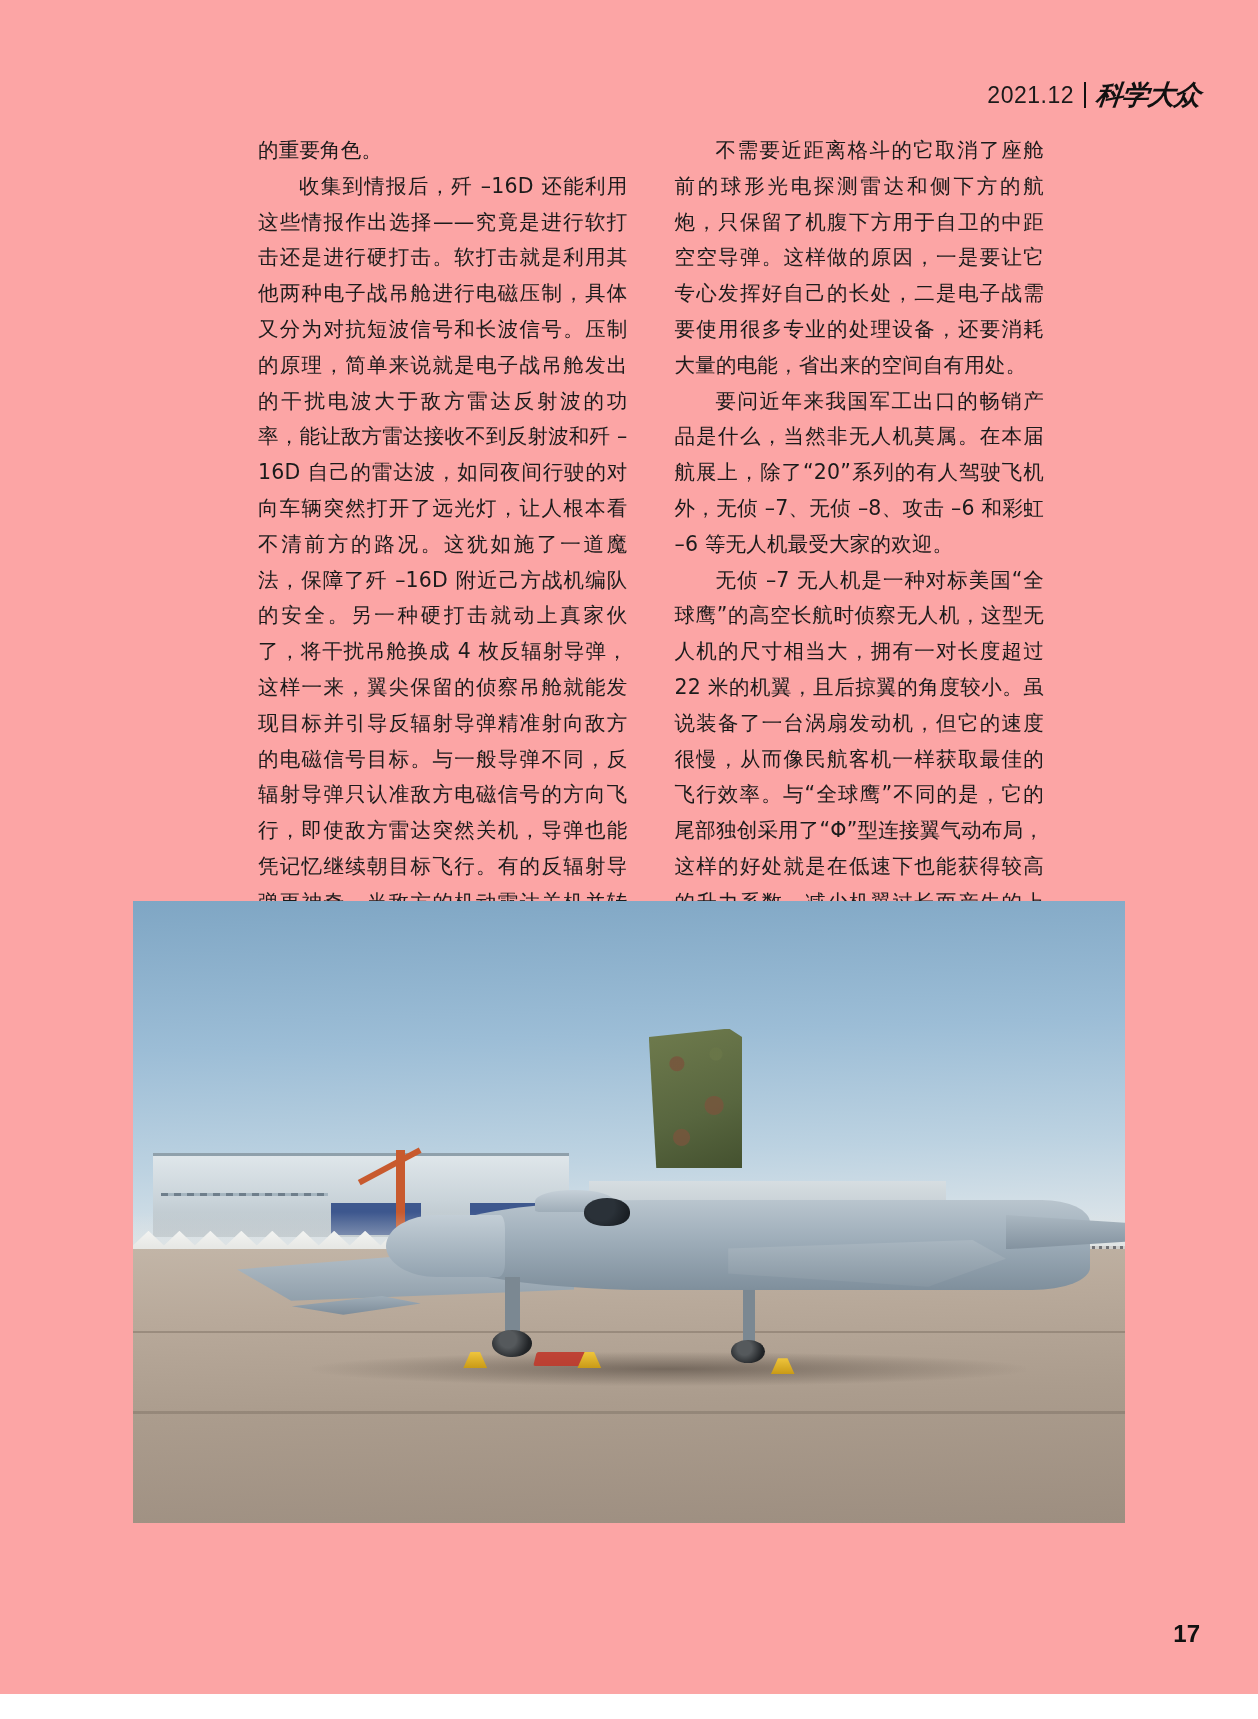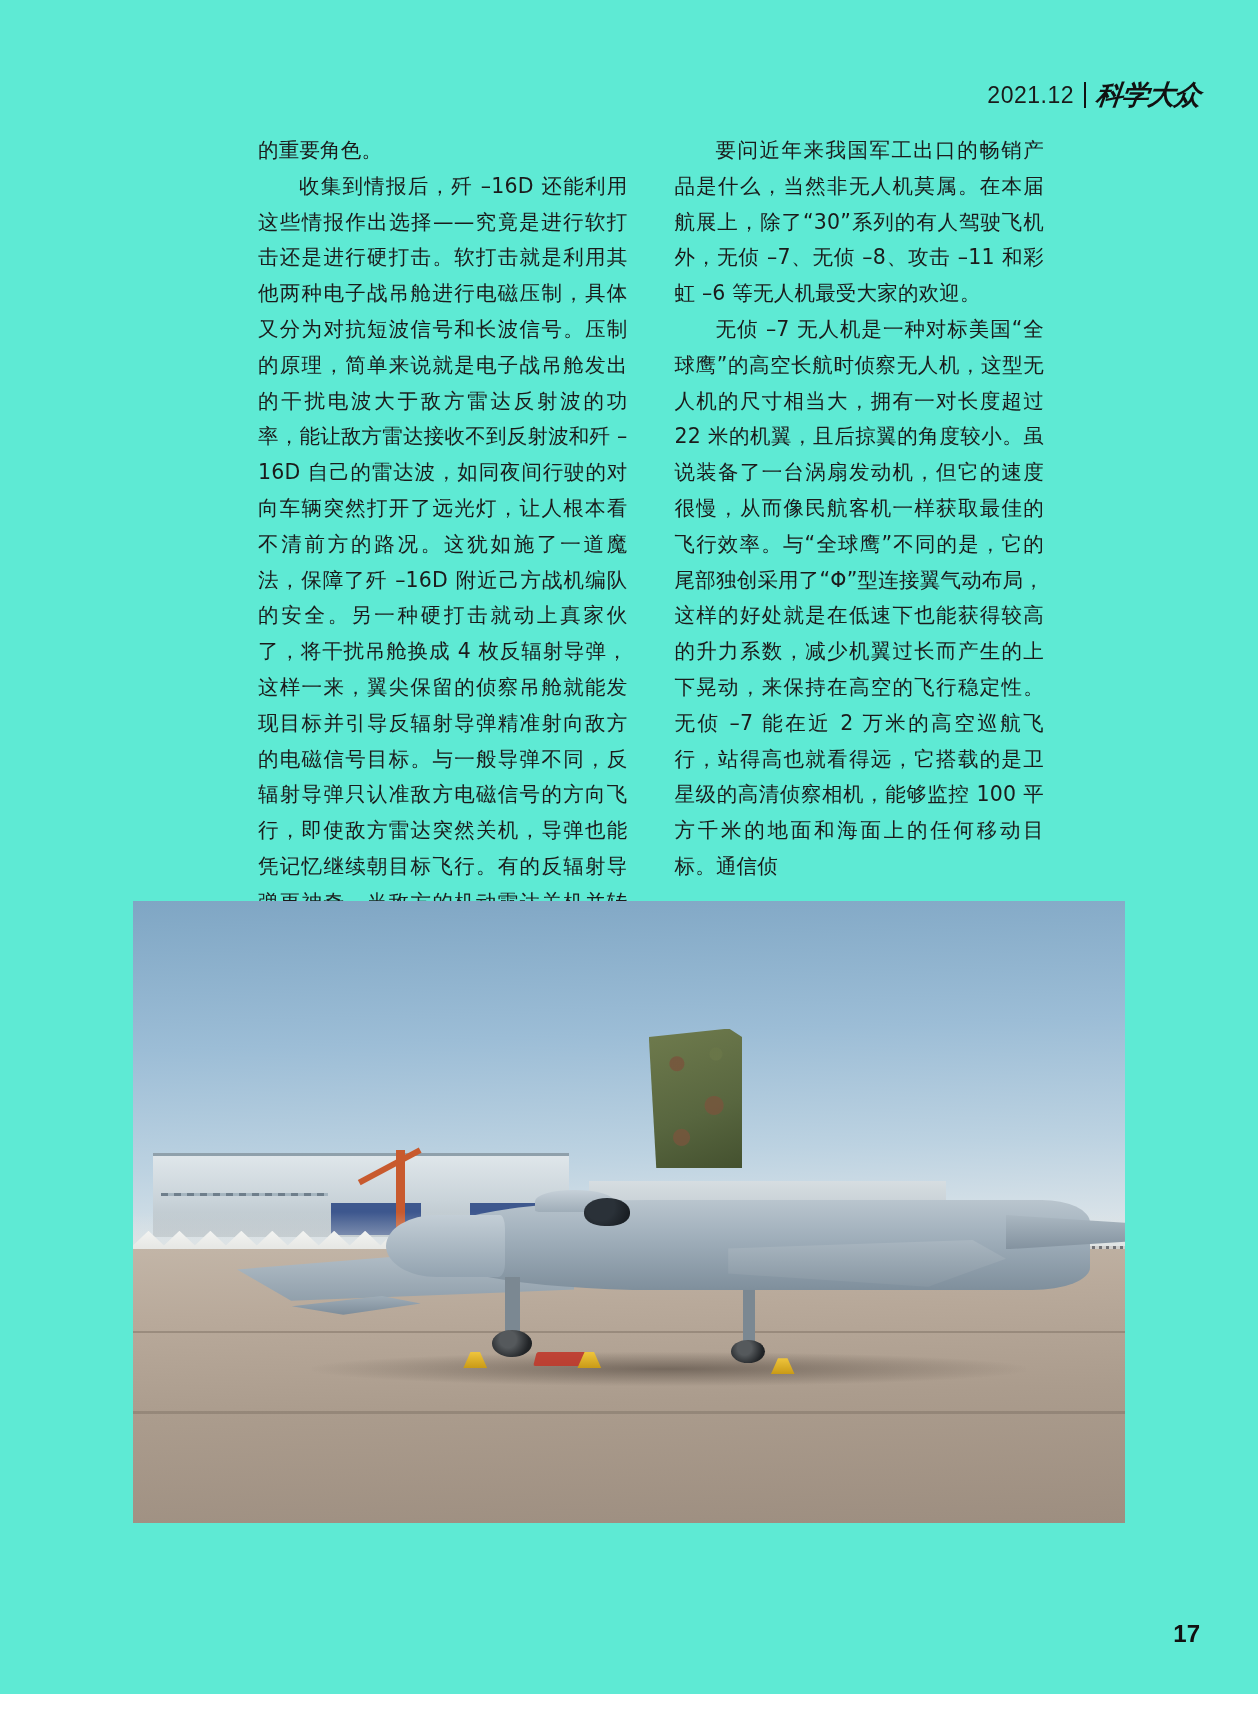--- a/index.html
+++ b/index.html
@@ -4,21 +4,21 @@
 <style>
   html, body { margin:0; padding:0; }
   body {
     width:1258px; height:1719px;
     background:#ffffff;
     font-family:"Liberation Sans", sans-serif;
     -webkit-font-smoothing:antialiased;
     position:relative;
     overflow:hidden;
   }
-  .page { position:relative; width:1258px; height:1694px; background:#5eead4; }
+  .page { position:relative; width:1258px; height:1694px; background:#fca5a5; }
 
   
   .header {
     position:absolute; top:78px; right:58px;
     display:flex; align-items:center; gap:10px;
     height:34px;
   }
   .header-date {
     font-size:23px; color:#1a1a1a; letter-spacing:0.5px;
     font-family:"Liberation Sans", sans-serif;
@@ -262,21 +262,22 @@
 
   <div class="columns">
 
     <div class="col">
       <p class="para">的重要角色。</p>
       <p class="para indent">收集到情报后，歼 –16D 还能利用这些情报作出选择——究竟是进行软打击还是进行硬打击。软打击就是利用其他两种电子战吊舱进行电磁压制，具体又分为对抗短波信号和长波信号。压制的原理，简单来说就是电子战吊舱发出的干扰电波大于敌方雷达反射波的功率，能让敌方雷达接收不到反射波和歼 –16D 自己的雷达波，如同夜间行驶的对向车辆突然打开了远光灯，让人根本看不清前方的路况。这犹如施了一道魔法，保障了歼 –16D 附近己方战机编队的安全。另一种硬打击就动上真家伙了，将干扰吊舱换成 4 枚反辐射导弹，这样一来，翼尖保留的侦察吊舱就能发现目标并引导反辐射导弹精准射向敌方的电磁信号目标。与一般导弹不同，反辐射导弹只认准敌方电磁信号的方向飞行，即使敌方雷达突然关机，导弹也能凭记忆继续朝目标飞行。有的反辐射导弹更神奇，当敌方的机动雷达关机并转移阵地后，还能够依靠导弹自带的降落伞增加滞空的时间，等待雷达开机后重新规划好打击路线。</p>
       <p class="para indent">业务能力如此强大，歼 –16D 自然也是牺牲了战斗机的一些优势用来突出自己的强项。从外观上看，它选用的是双座型战斗机，这样的好处就是减轻了驾驶员的压力，将技术活交给后排的操控员。此外，与常规战斗机相比，</p>
     </div>
 
     <div class="col">
-      <p class="para indent">要问近年来我国军工出口的畅销产品是什么，当然非无人机莫属。在本届航展上，除了“30”系列的有人驾驶飞机外，无侦 –7、无侦 –8、攻击 –11 和彩虹 –6 等无人机最受大家的欢迎。</p>
+      <p class="para indent">不需要近距离格斗的它取消了座舱前的球形光电探测雷达和侧下方的航炮，只保留了机腹下方用于自卫的中距空空导弹。这样做的原因，一是要让它专心发挥好自己的长处，二是电子战需要使用很多专业的处理设备，还要消耗大量的电能，省出来的空间自有用处。</p>
+      <p class="para indent">要问近年来我国军工出口的畅销产品是什么，当然非无人机莫属。在本届航展上，除了“20”系列的有人驾驶飞机外，无侦 –7、无侦 –8、攻击 –6 和彩虹 –6 等无人机最受大家的欢迎。</p>
       <p class="para indent">无侦 –7 无人机是一种对标美国“全球鹰”的高空长航时侦察无人机，这型无人机的尺寸相当大，拥有一对长度超过 22 米的机翼，且后掠翼的角度较小。虽说装备了一台涡扇发动机，但它的速度很慢，从而像民航客机一样获取最佳的飞行效率。与“全球鹰”不同的是，它的尾部独创采用了“Φ”型连接翼气动布局，这样的好处就是在低速下也能获得较高的升力系数，减少机翼过长而产生的上下晃动，来保持在高空的飞行稳定性。无侦 –7 能在近 2 万米的高空巡航飞行，站得高也就看得远，它搭载的是卫星级的高清侦察相机，能够监控 100 平方千米的地面和海面上的任何移动目标。通信侦</p>
     </div>
 
   </div>
 
   <div class="photo-wrap">
     <div class="photo">
       <div class="sky"></div>
       <div class="terminal">
         <div class="terminal-win"></div>

